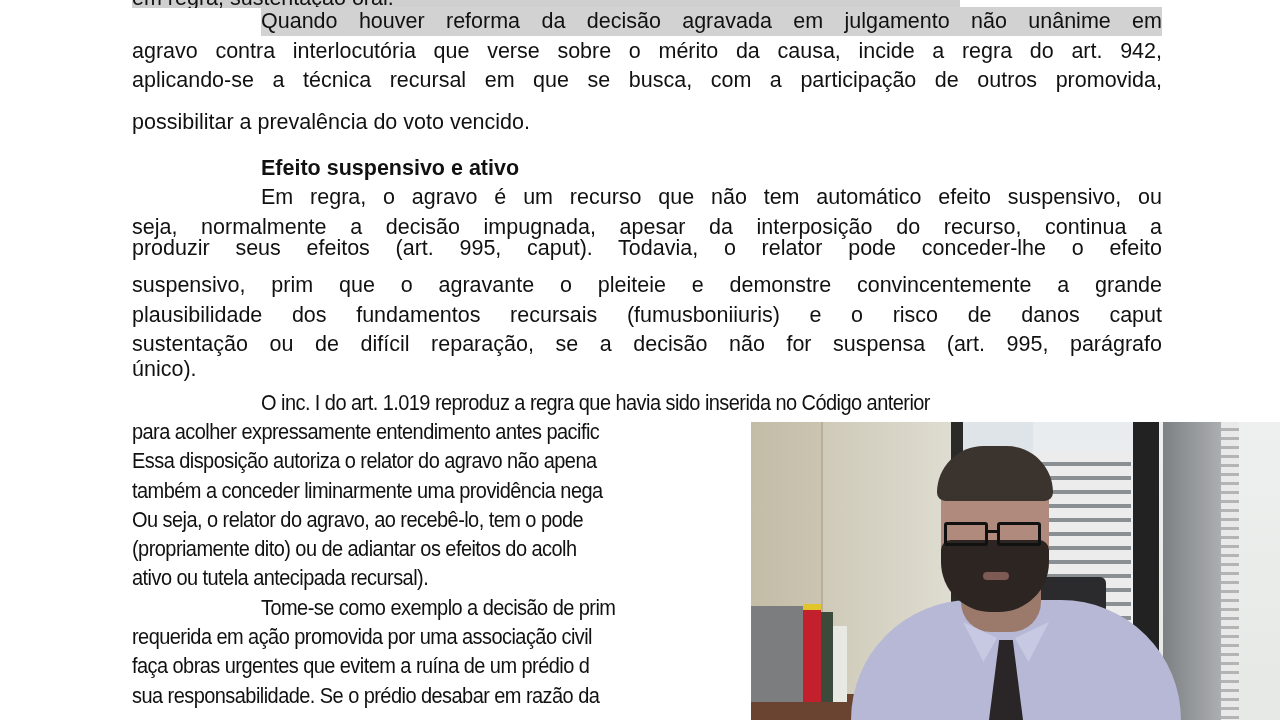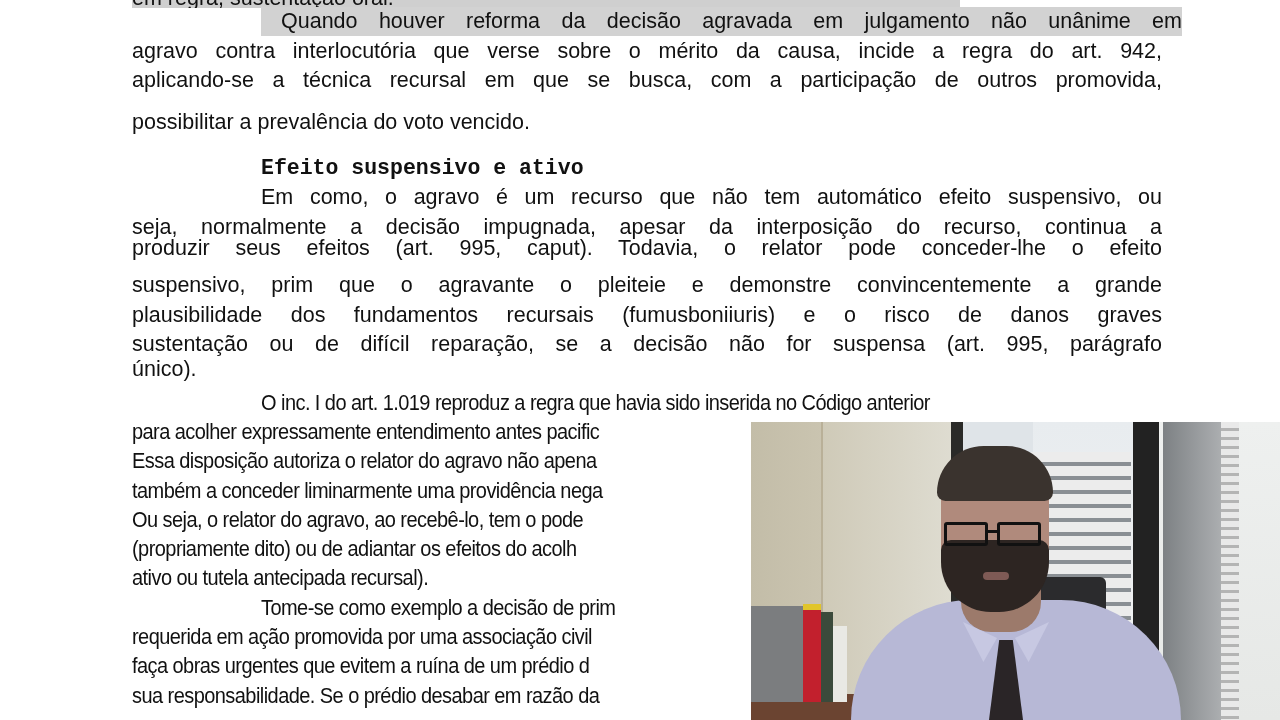--- a/index.html
+++ b/index.html
@@ -10,27 +10,27 @@
       color: #111;
     }
     .doc {
       position: absolute; left: 132px; top: 0; width: 1030px;
       font-size: 21.5px; line-height: 29.2px;
     }
     .line { position: absolute; left: 0; white-space: nowrap; height: 29px; }
     .justify { width: 1030px; text-align: justify; text-align-last: justify; }
     .indent { left: 129px; }
     .indent.justify { width: 901px; }
-    .hl { background: #d2d2d2; padding-left: 20px; }
+    .hl { background: #d2d2d2; }
     .cut-top {
       position: absolute; left: 0; top: -16px; height: 24px; width: 828px;
       overflow: hidden; background: #cfcfcf;
     }
     .cut-top span { position: relative; top: 0px; }
-    .heading { font-weight: bold; font-family: Liberation Mono, monospace; }
+    .heading { font-weight: bold; }
     .cond { letter-spacing: -0.6px; font-size: 21.5px; transform: scaleX(0.93); transform-origin: left center; }
 
     .webcam {
       position: absolute; left: 751px; top: 422px; width: 529px; height: 298px;
       overflow: hidden; background: #c9c4b2;
     }
     .wall { position: absolute; left: 0; top: 0; width: 205px; height: 298px; background: linear-gradient(90deg,#c3bda8 0%,#cfc9b6 60%,#d5d1c3 100%); }
     .wall2 { position: absolute; left: 70px; top: 0; width: 135px; height: 298px; background: linear-gradient(90deg,#cfcab8,#dfddd2); border-left: 2px solid #b9b098; }
     .window-frame { position: absolute; left: 200px; top: 0; width: 290px; height: 298px; background: #2a2a28; }
     .sky { position: absolute; left: 212px; top: 0; width: 170px; height: 298px; background: linear-gradient(180deg,#e8ecef,#f3f4f4); }
@@ -69,25 +69,25 @@
     <span>em regra, sustentação oral.</span>
   </div>
 
   <div class="line indent justify hl" style="top:7px">Quando houver reforma da decisão agravada em julgamento não unânime em</div>
   <div class="line justify" style="top:37px">agravo contra interlocutória que verse sobre o mérito da causa, incide a regra do art. 942,</div>
   <div class="line justify" style="top:66px">aplicando-se a técnica recursal em que se busca, com a participação de outros promovida,</div>
   <div class="line" style="top:108px">possibilitar a prevalência do voto vencido.</div>
 
   <div class="line indent heading" style="top:154px">Efeito suspensivo e ativo</div>
 
-  <div class="line indent justify" style="top:183px">Em como, o agravo é um recurso que não tem automático efeito suspensivo, ou</div>
+  <div class="line indent justify" style="top:183px">Em regra, o agravo é um recurso que não tem automático efeito suspensivo, ou</div>
   <div class="line justify" style="top:213px">seja, normalmente a decisão impugnada, apesar da interposição do recurso, continua a</div>
   <div class="line justify" style="top:234px">produzir seus efeitos (art. 995, caput). Todavia, o relator pode conceder-lhe o efeito</div>
   <div class="line justify" style="top:271px">suspensivo, prim que o agravante o pleiteie e demonstre convincentemente a grande</div>
-  <div class="line justify" style="top:301px">plausibilidade dos fundamentos recursais (fumusboniiuris) e o risco de danos graves</div>
+  <div class="line justify" style="top:301px">plausibilidade dos fundamentos recursais (fumusboniiuris) e o risco de danos caput</div>
   <div class="line justify" style="top:330px">sustentação ou de difícil reparação, se a decisão não for suspensa (art. 995, parágrafo</div>
   <div class="line" style="top:355px">único).</div>
 
   <div class="line indent cond" style="top:389px">O inc. I do art. 1.019 reproduz a regra que havia sido inserida no Código anterior</div>
   <div class="line cond" style="top:418px">para acolher expressamente entendimento antes pacific</div>
   <div class="line cond" style="top:447px">Essa disposição autoriza o relator do agravo não apena</div>
   <div class="line cond" style="top:477px">também a conceder liminarmente uma providência nega</div>
   <div class="line cond" style="top:506px">Ou seja, o relator do agravo, ao recebê-lo, tem o pode</div>
   <div class="line cond" style="top:535px">(propriamente dito) ou de adiantar os efeitos do acolh</div>
   <div class="line cond" style="top:564px">ativo ou tutela antecipada recursal).</div>

